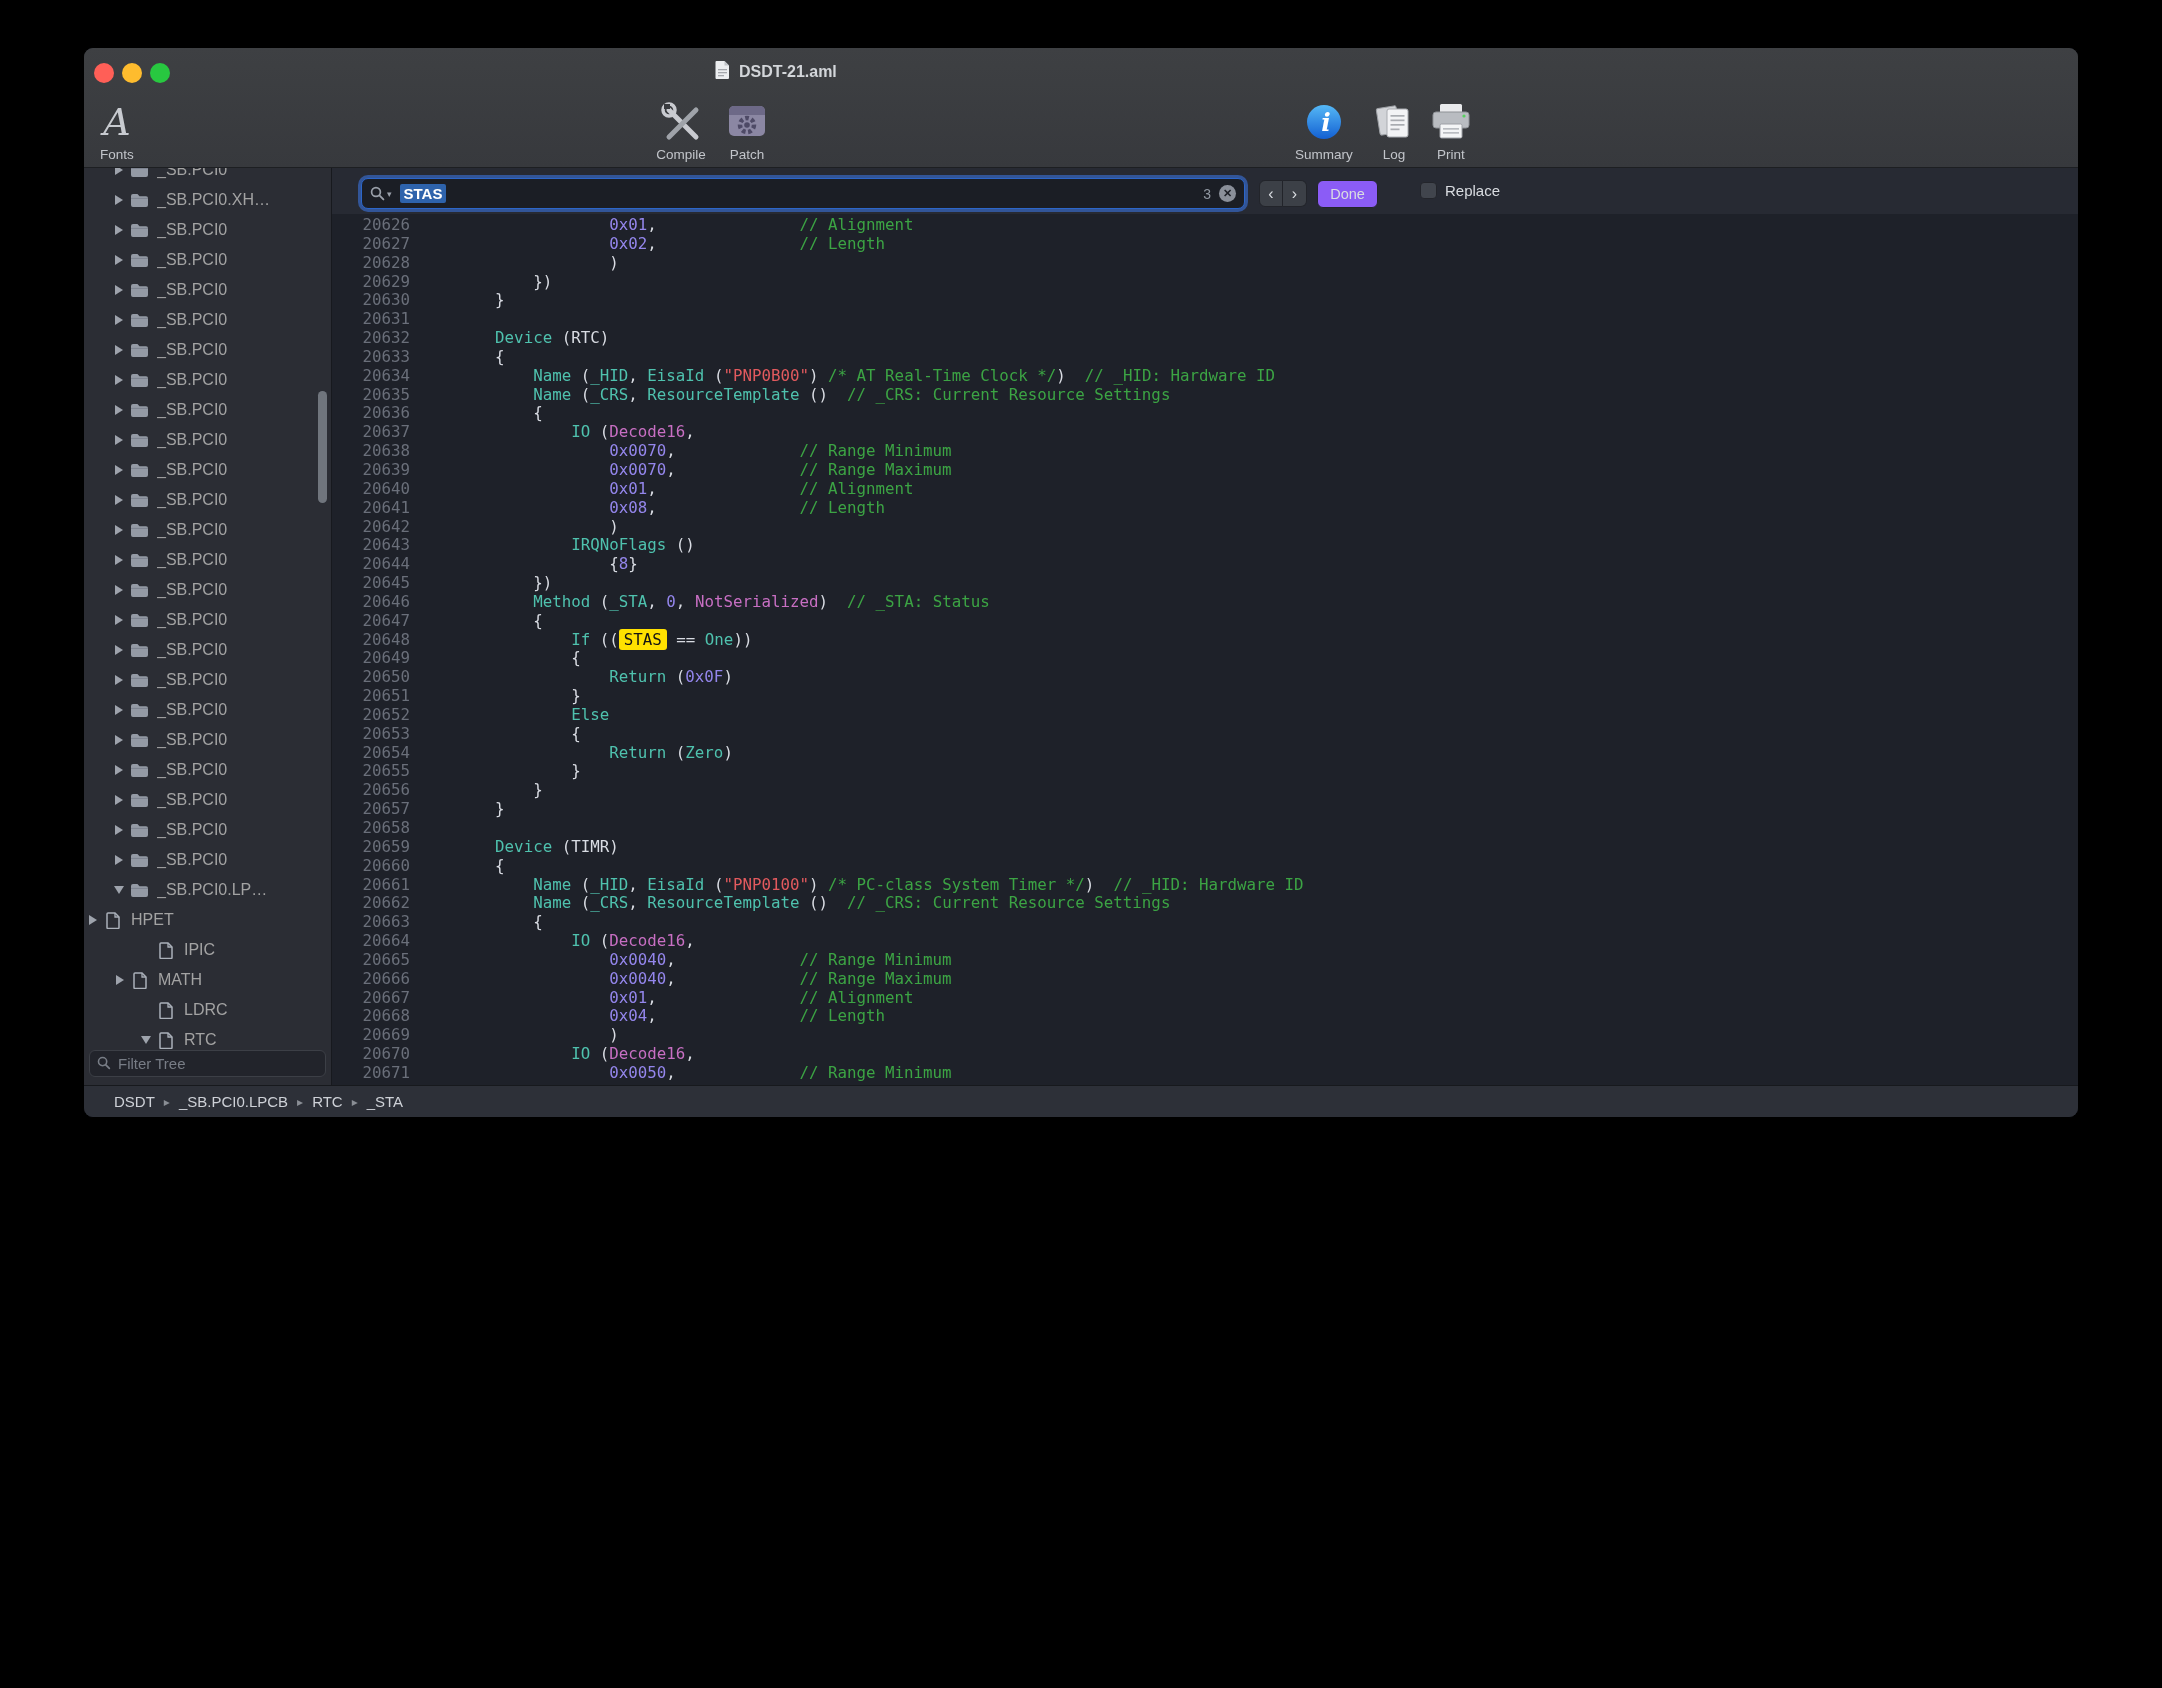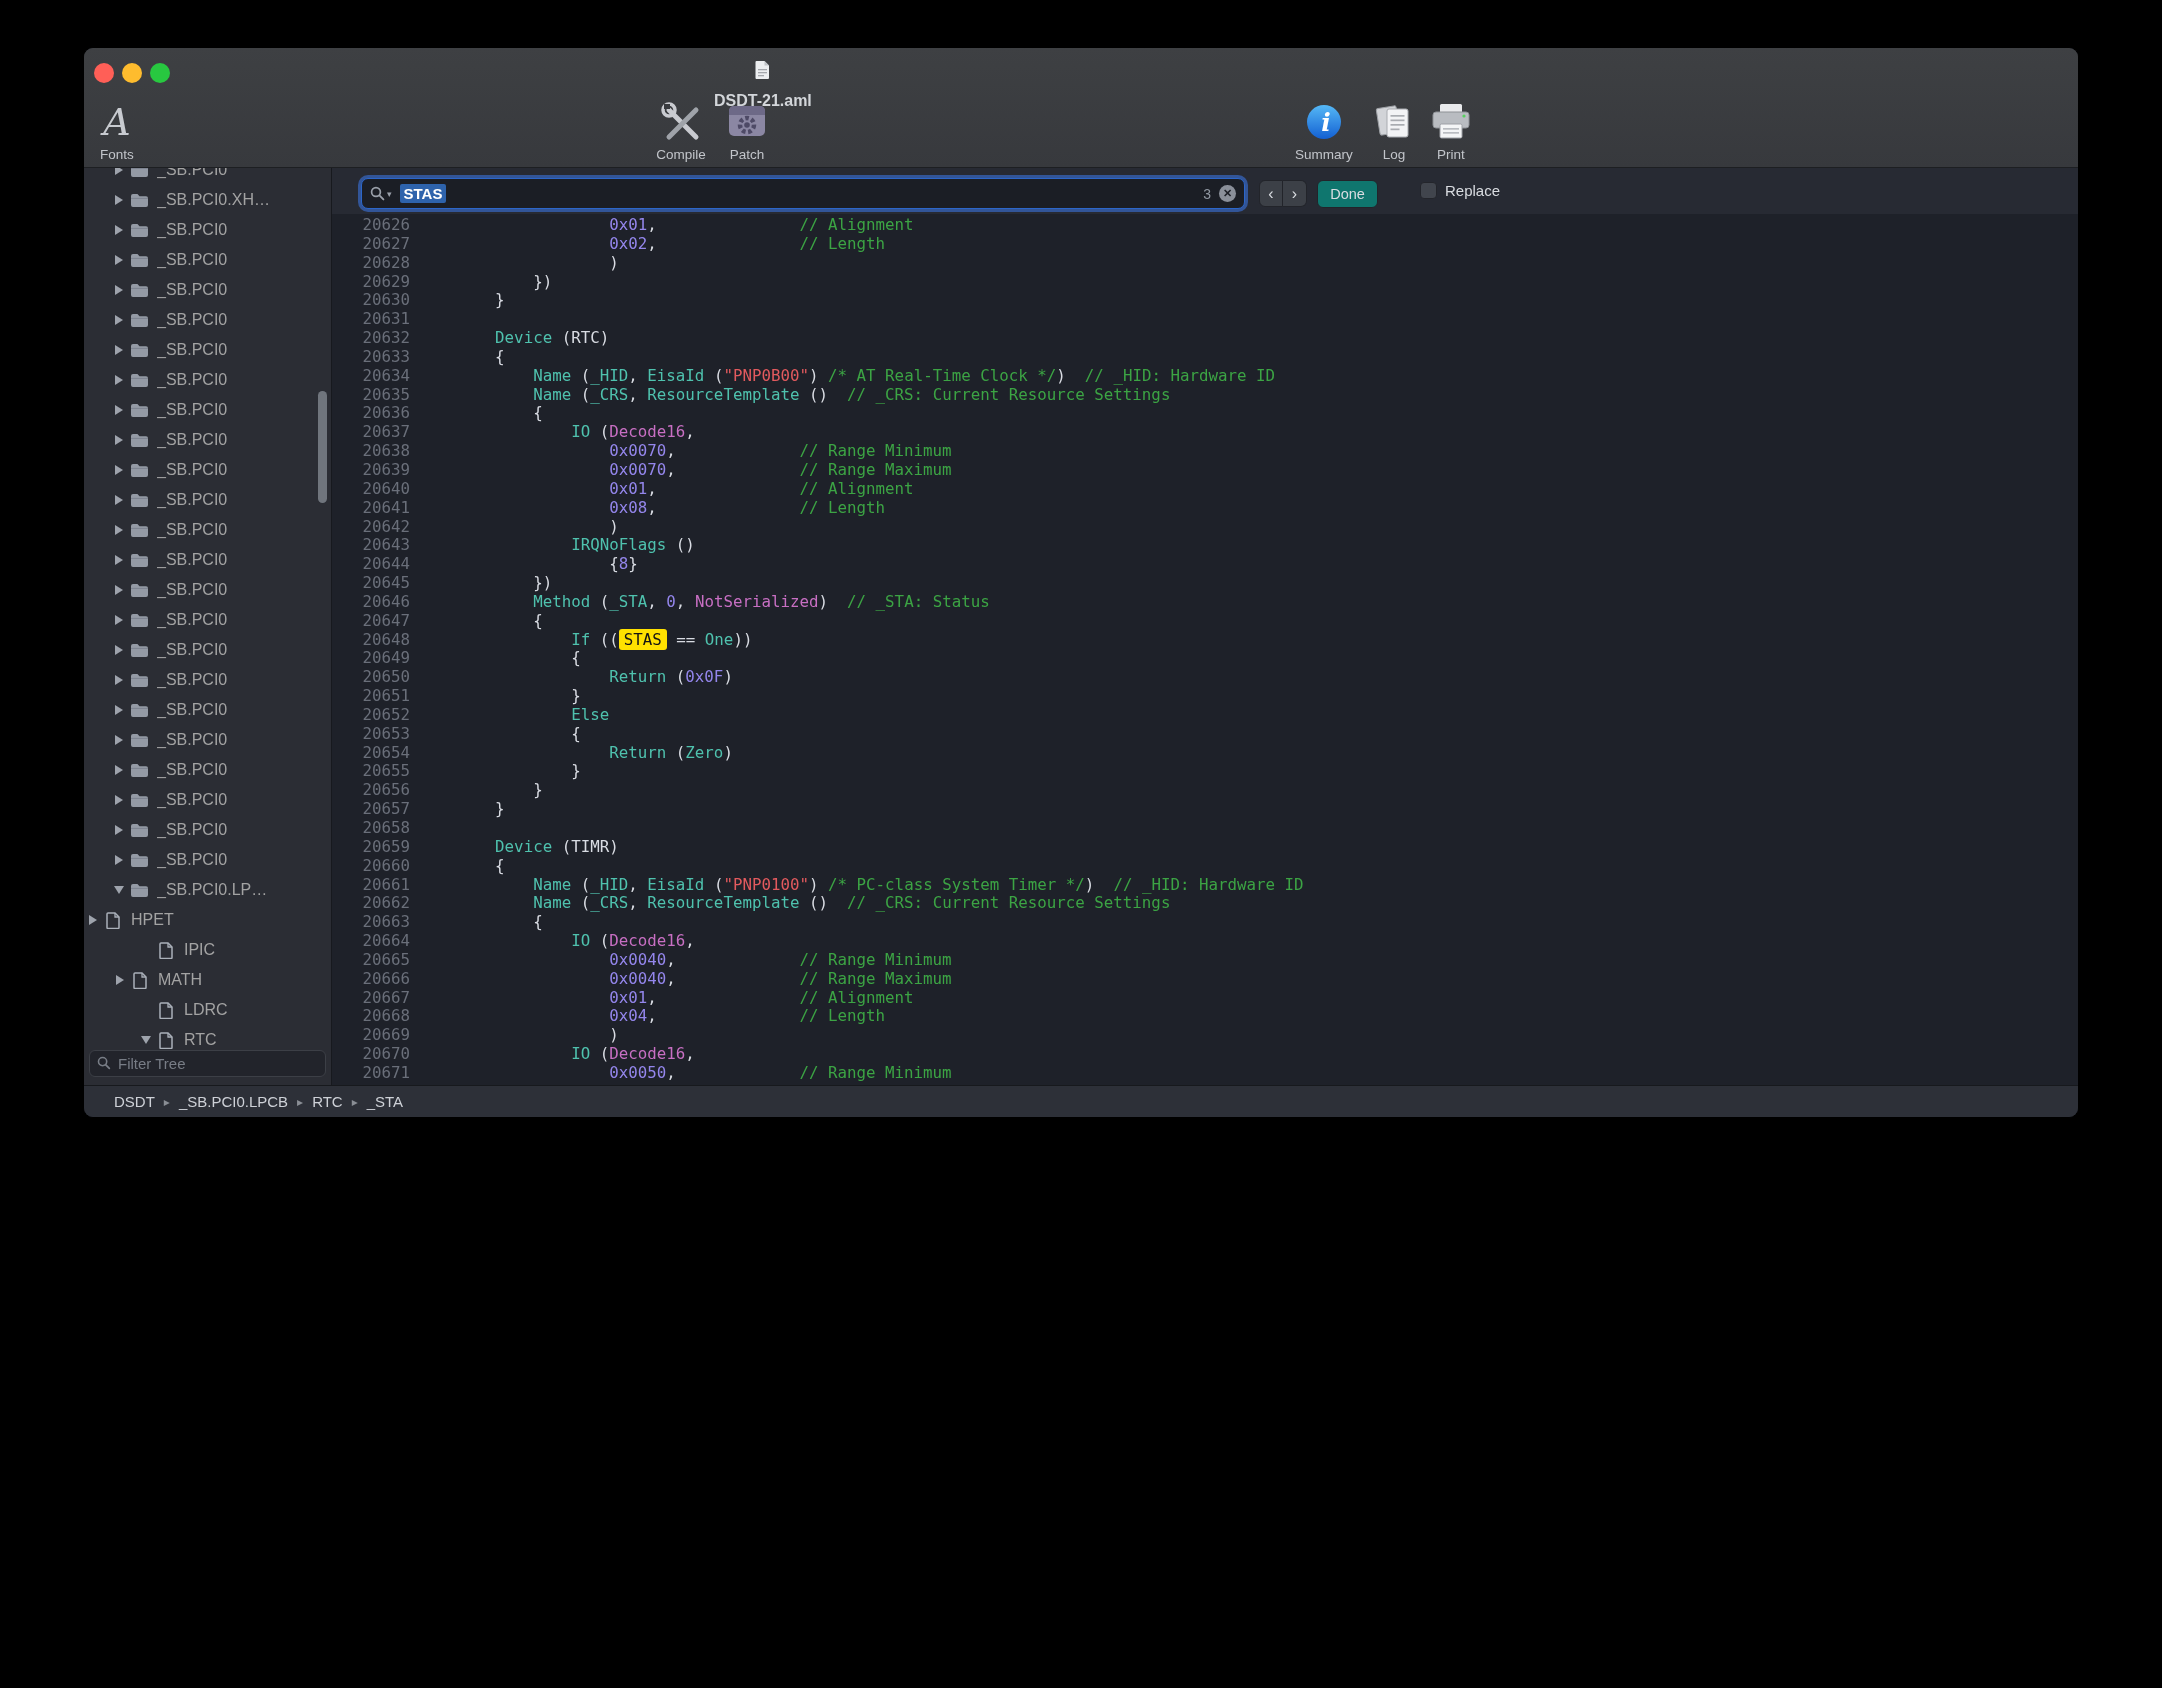--- a/index.html
+++ b/index.html
@@ -14,21 +14,21 @@
   
   .chrome { position:absolute; left:0; top:0; width:100%; height:120px;
             background:linear-gradient(#3e4043,#37393d); border-bottom:1px solid #1d1f22; }
   .titlebar { position:absolute; left:0; top:0; width:100%; height:50px; }
   .traffic { position:absolute; left:10px; top:15px; display:flex; gap:8px; }
   .tl { width:20px; height:20px; border-radius:50%; }
   .tl.red { background:var(--traffic_red); }
   .tl.yellow { background:var(--traffic_yellow); }
   .tl.green { background:var(--traffic_green); }
   .win-title { position:absolute; left:630px; top:12px; display:flex; align-items:center; gap:8px;
-               color:#d3d6da; font-size:16px; font-weight:bold;flex-direction:column; }
+               color:#d3d6da; font-size:16px; font-weight:bold; }
   .toolbar { position:absolute; left:0; top:50px; width:100%; height:70px; }
   .tb-item { position:absolute; top:0; transform:translateX(-50%); display:flex; flex-direction:column;
              align-items:center; width:110px; }
   .tb-icon { height:48px; display:flex; align-items:center; justify-content:center; }
   .tb-label { color:#c2c5ca; font-size:13.5px; margin-top:1px; }
   .fonts-a { font-family:"DejaVu Serif", serif; font-style:italic; font-size:38px; color:#c8cbd0; line-height:1; }
   .sum-i { font-family:"DejaVu Serif", serif; font-style:italic; font-weight:bold; }
 
   
   .content { position:absolute; left:0; top:120px; width:100%; height:919px; display:flex; }
@@ -62,21 +62,21 @@
   .mag .chev { color:#9aa0aa; font-size:9px; }
   .query { font-size:15px; font-weight:bold; color:#fff; background:var(--selection); padding:1px 4px; border-radius:2px; }
   .count { margin-left:auto; color:#9097a1; font-size:14px; padding-right:8px; }
   .clear { width:17px; height:17px; border-radius:50%; background:#8a8f99; color:#1b1e25; font-size:11px;
            font-weight:bold; display:flex; align-items:center; justify-content:center; }
   .steppers { position:absolute; left:927px; top:12px; display:flex; }
   .steppers button { width:24px; height:27px; background:#3c4047; border:1px solid #22242a; color:#d9dce1;
                      font-size:16px; line-height:1; cursor:default; }
   .steppers button:first-child { border-radius:6px 0 0 6px; }
   .steppers button:last-child { border-radius:0 6px 6px 0; border-left:none; }
-  .done-btn { position:absolute; left:985px; top:12px; width:61px; height:28px; background:#0f766e;
+  .done-btn { position:absolute; left:985px; top:12px; width:61px; height:28px; background:#8b5cf6;
               border:1px solid #22242a; border-radius:6px; color:#d9dce1; font-size:14.5px;
               font-family:"Liberation Sans",sans-serif; }
   .replace-wrap { position:absolute; left:1088px; top:14px; display:flex; align-items:center; gap:8px; }
   .checkbox { width:17px; height:17px; background:#41454d; border:1px solid #23252b; border-radius:4px; }
   .replace-label { color:#d9dce1; font-size:15px; }
 
   .code { position:absolute; left:0; top:46px; width:100%; height:873px; overflow:hidden; padding-top:2px; }
   .code-line { height:18.85px; line-height:18.85px; white-space:pre;
                font-family:"DejaVu Sans Mono", monospace; font-size:15.8px; }
   .ln { display:inline-block; width:78px; text-align:right; color:var(--line_number); margin-right:9px; }

